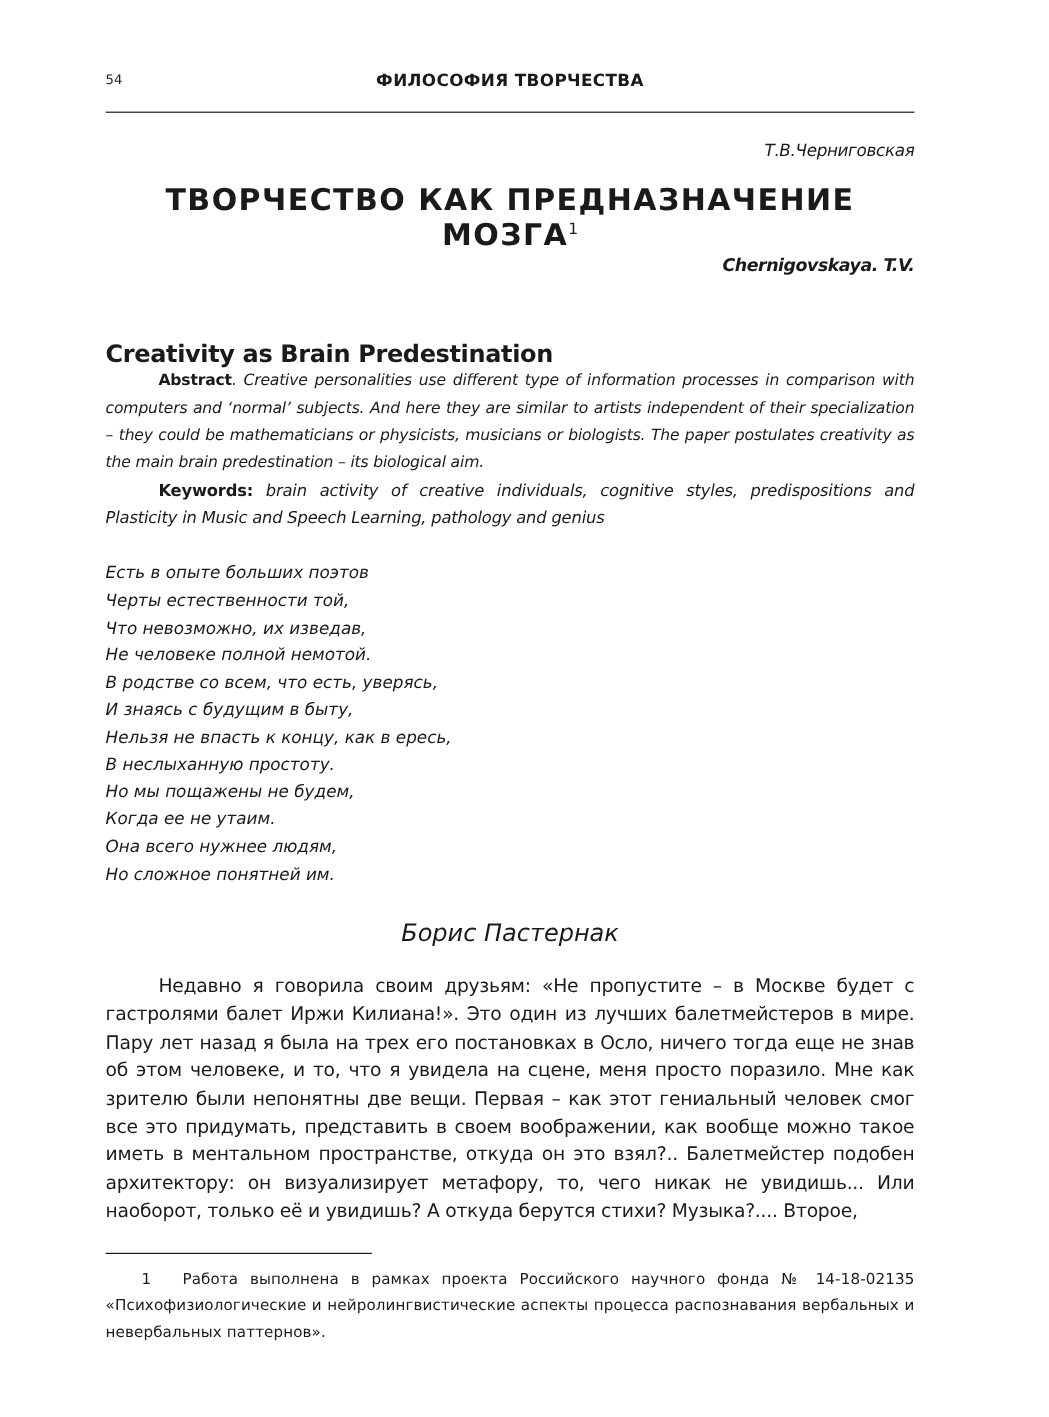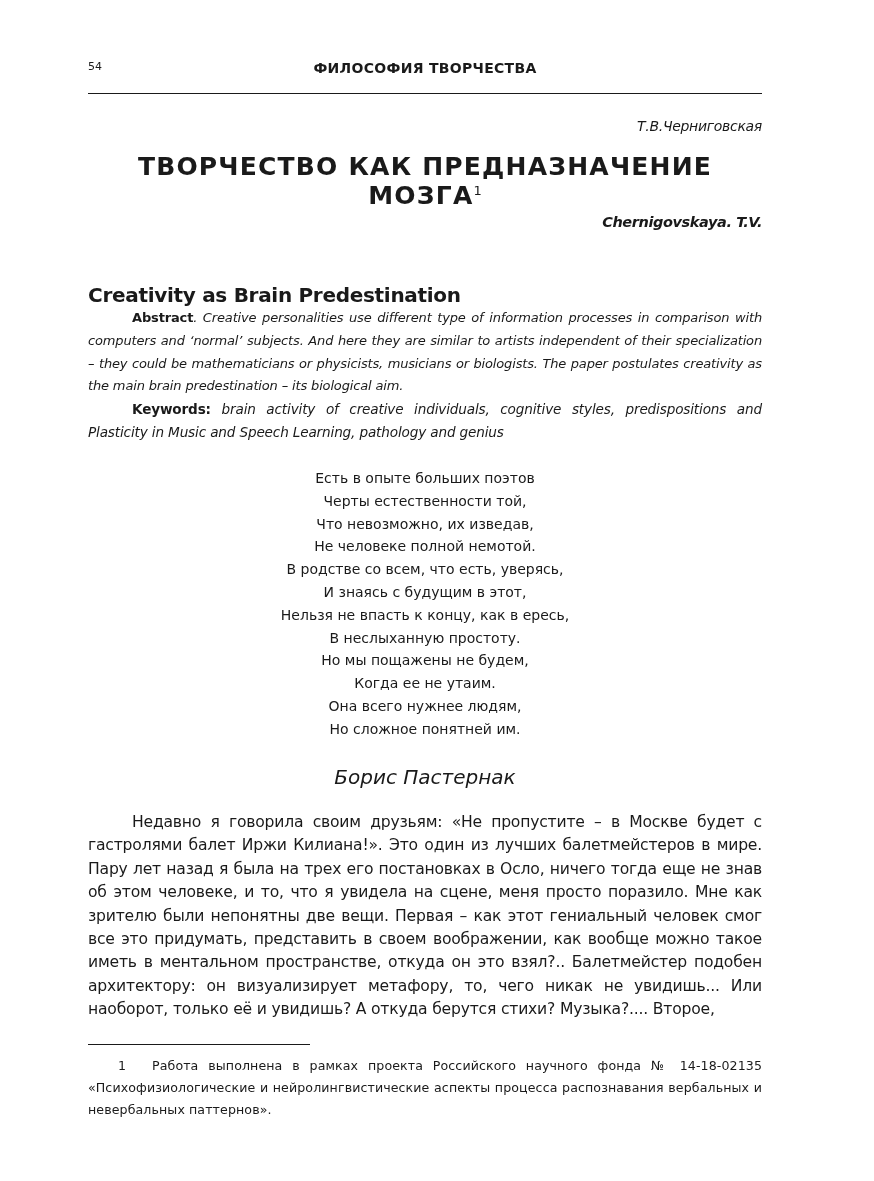--- a/index.html
+++ b/index.html
@@ -125,21 +125,21 @@
     }
     .label-bold {
       font-style: normal;
       font-weight: bold;
     }
     .poem {
       position: absolute;
       top: 467px;
       left: 0;
       width: 674px;
-      text-align: center;
+      font-style: italic;
       font-size: 14px;
       line-height: 22.8px;
     }
     .poem-line {
       display: block;
       white-space: nowrap;
     }
     .poem-author {
       position: absolute;
       top: 765px;
@@ -210,21 +210,21 @@
   <p class="abstract"><span class="label-bold">Abstract</span><span>. Creative personalities use different type of information processes in comparison with computers and ‘normal’ subjects. And here they are similar to artists independent of their specialization –  they could be mathematicians or physicists, musicians or biologists. The paper postulates creativity as the main brain predestination – its biological aim.</span></p>
 
   <p class="keywords"><span class="label-bold">Keywords:</span><span> brain activity of creative individuals, cognitive styles, predispositions and Plasticity in Music and Speech Learning, pathology and genius</span></p>
 
   <div class="poem">
     <span class="poem-line">Есть в опыте больших поэтов</span>
     <span class="poem-line">Черты естественности той,</span>
     <span class="poem-line">Что невозможно, их изведав,</span>
     <span class="poem-line">Не человеке полной немотой.</span>
     <span class="poem-line">В родстве со всем, что есть, уверясь,</span>
-    <span class="poem-line">И знаясь с будущим в этот,</span>
+    <span class="poem-line">И знаясь с будущим в быту,</span>
     <span class="poem-line">Нельзя не впасть к концу, как в ересь,</span>
     <span class="poem-line">В неслыханную простоту.</span>
     <span class="poem-line">Но мы пощажены не будем,</span>
     <span class="poem-line">Когда ее не утаим.</span>
     <span class="poem-line">Она всего нужнее людям,</span>
     <span class="poem-line">Но сложное понятней им.</span>
   </div>
 
   <div class="poem-author">Борис Пастернак</div>
 

